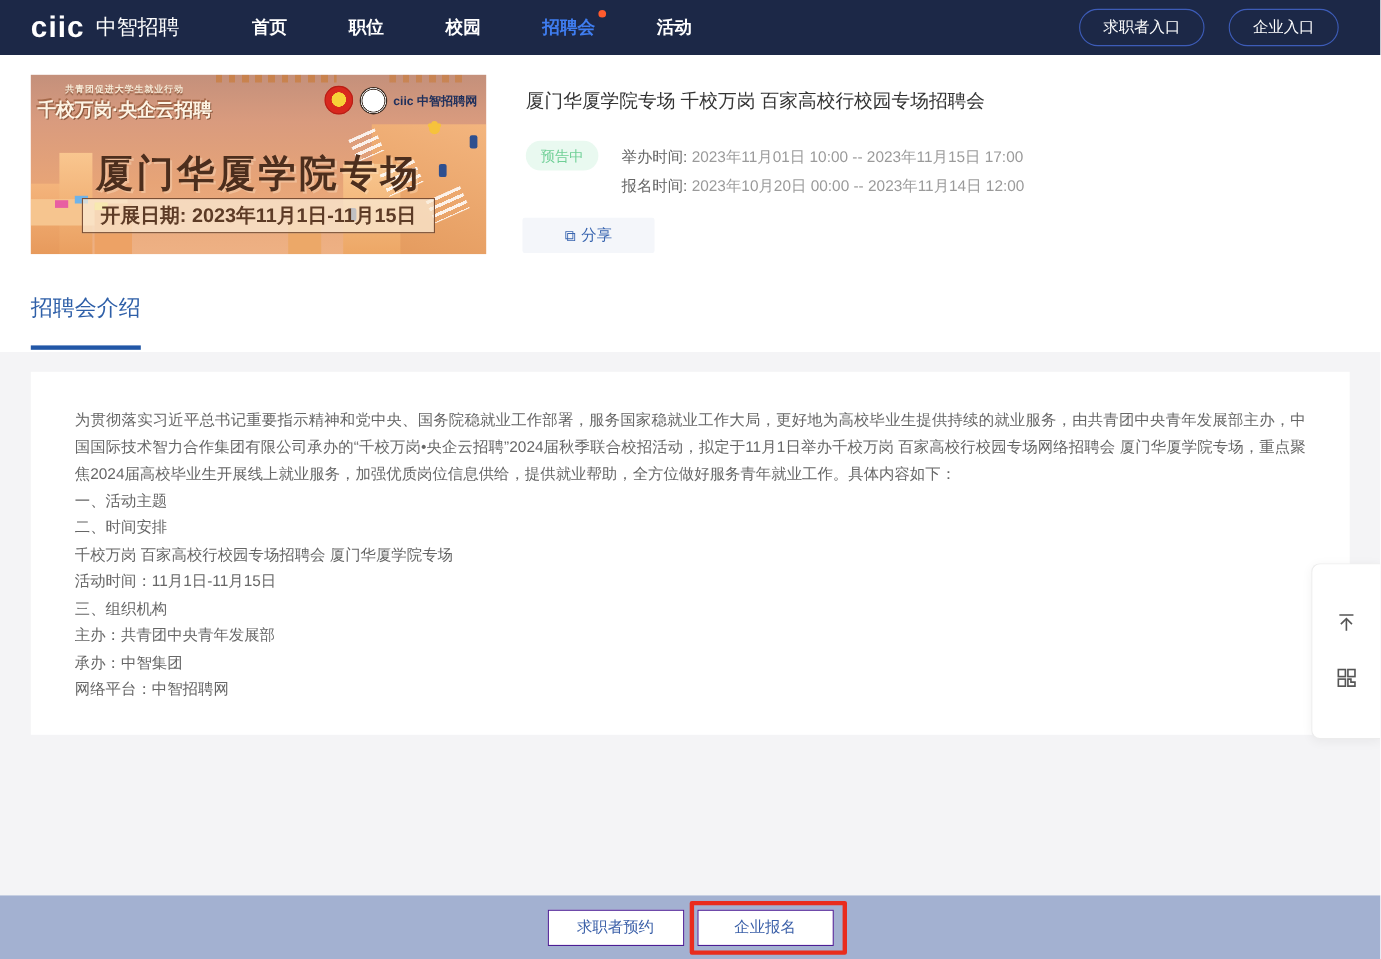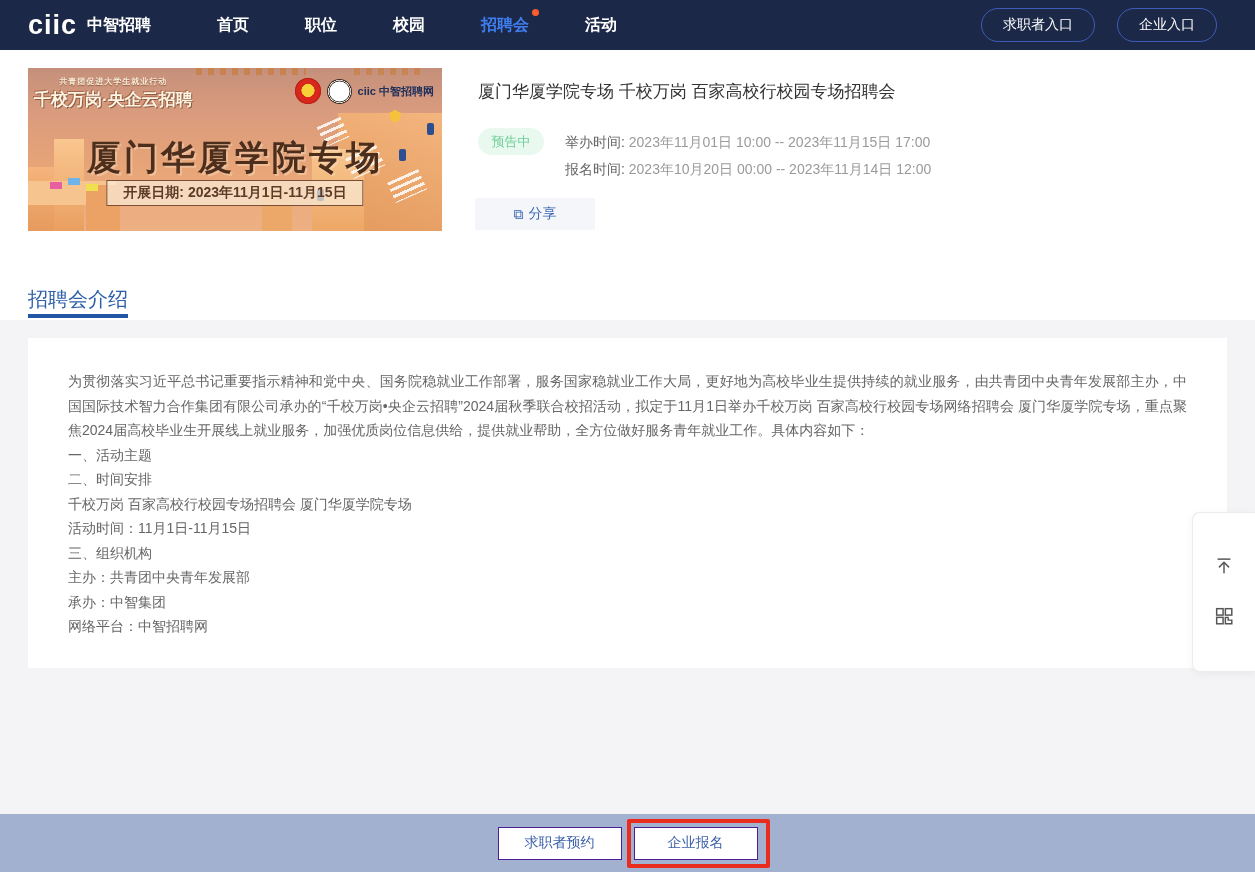--- a/index.html
+++ b/index.html
@@ -10,21 +10,21 @@
     background:#ffffff;
     overflow:hidden;
   }
   
   .topbar {
     position:absolute; top:0; left:0; width:1255px; height:50px;
     background:#1c2847; display:flex; align-items:center;
   }
   .logo { display:flex; align-items:center; margin-left:28px; cursor:pointer; }
   .logo-ciic { color:#fff; font-size:27px; font-weight:bold; letter-spacing:1px; line-height:1; }
-  .logo-cn { color:#fff; font-size:16px; font-weight:bold; margin-left:10px; }
+  .logo-cn { color:#fff; font-size:19px; font-weight:normal; margin-left:10px; }
   .mainnav { display:flex; margin-left:60px; gap:44px; }
   .nav-item { position:relative; color:#fff; font-size:16px; font-weight:bold; cursor:pointer; padding:4px 6px; }
   .nav-item.active { color:#3f7df0; }
   .nav-dot { position:absolute; top:-2px; right:-4px; width:7px; height:7px; border-radius:50%; background:#ff5b2e; }
   .entry { margin-left:auto; margin-right:38px; display:flex; gap:22px; }
   .entry-btn {
     border:1px solid #3d5cb8; background:transparent; color:#fff;
     font-size:14px; padding:7px 21px; border-radius:17px; cursor:pointer;
     font-family:inherit;
   }
@@ -69,21 +69,21 @@
     font-size:15px; font-weight:bold; color:#5d3b26; letter-spacing:1px;
   }
   .b-title {
     position:absolute; top:67px; left:0; width:100%; text-align:center;
     font-size:34px; font-weight:900; color:#4c2e1d; letter-spacing:3px;
     text-shadow:2px 2px 0 rgba(255,236,210,.35);
   }
   .b-datebox {
     position:absolute; top:112px; left:50%; transform:translateX(-50%);
     border:1px solid #7a4f35; background:rgba(249,236,215,.72);
-    font-size:14px; font-weight:bold; color:#5d3b26; padding:3px 16px; white-space:nowrap;
+    font-size:18px; font-weight:bold; color:#5d3b26; padding:3px 16px; white-space:nowrap;
   }
   .b-block { position:absolute; bottom:0; }
   .bl1 { left:0;  width:34px; height:64px; background:linear-gradient(180deg,#f4b47c,#e79a5c); }
   .bl2 { left:26px; width:30px; height:92px; background:linear-gradient(180deg,#f9c68f,#ea9f60); }
   .bl3 { left:0; bottom:26px; width:88px; height:24px; background:#f6c58f; }
   .bl4 { left:58px; width:34px; height:46px; background:#eda265; }
   .chip { position:absolute; width:12px; height:7px; }
   .chip1 { left:22px; bottom:42px; background:#e85fa2; }
   .chip2 { left:40px; bottom:46px; background:#6fb3e8; }
   .chip3 { left:58px; bottom:40px; background:#f0e04e; }
@@ -124,21 +124,21 @@
   .share-btn {
     position:absolute; left:475px; top:198px; width:120px; height:32px;
     background:#f4f6fa; border:none; border-radius:2px; cursor:pointer;
     display:flex; align-items:center; justify-content:center; gap:5px;
     color:#3a66b0; font-size:14px; font-family:inherit;
   }
   .share-glyph { font-size:14px; line-height:1; }
   
   .tab-title {
     position:absolute; left:28px; top:266px;
-    font-size:20px; color:#2e5fa8; cursor:pointer;margin-top:20px;
+    font-size:20px; color:#2e5fa8; cursor:pointer;
   }
   .tab-underline {
     position:absolute; left:28px; top:314px; width:100px; height:4px; background:#2257a7;
   }
   
   .gray-section { position:absolute; left:0; top:320px; width:1255px; height:494px; background:#f4f4f6; }
   .card {
     position:absolute; left:28px; top:338px; width:1199px; height:330px; background:#fff;
     padding:31px 40px 0 40px; font-size:14px; color:#666; line-height:24.5px;
   }

